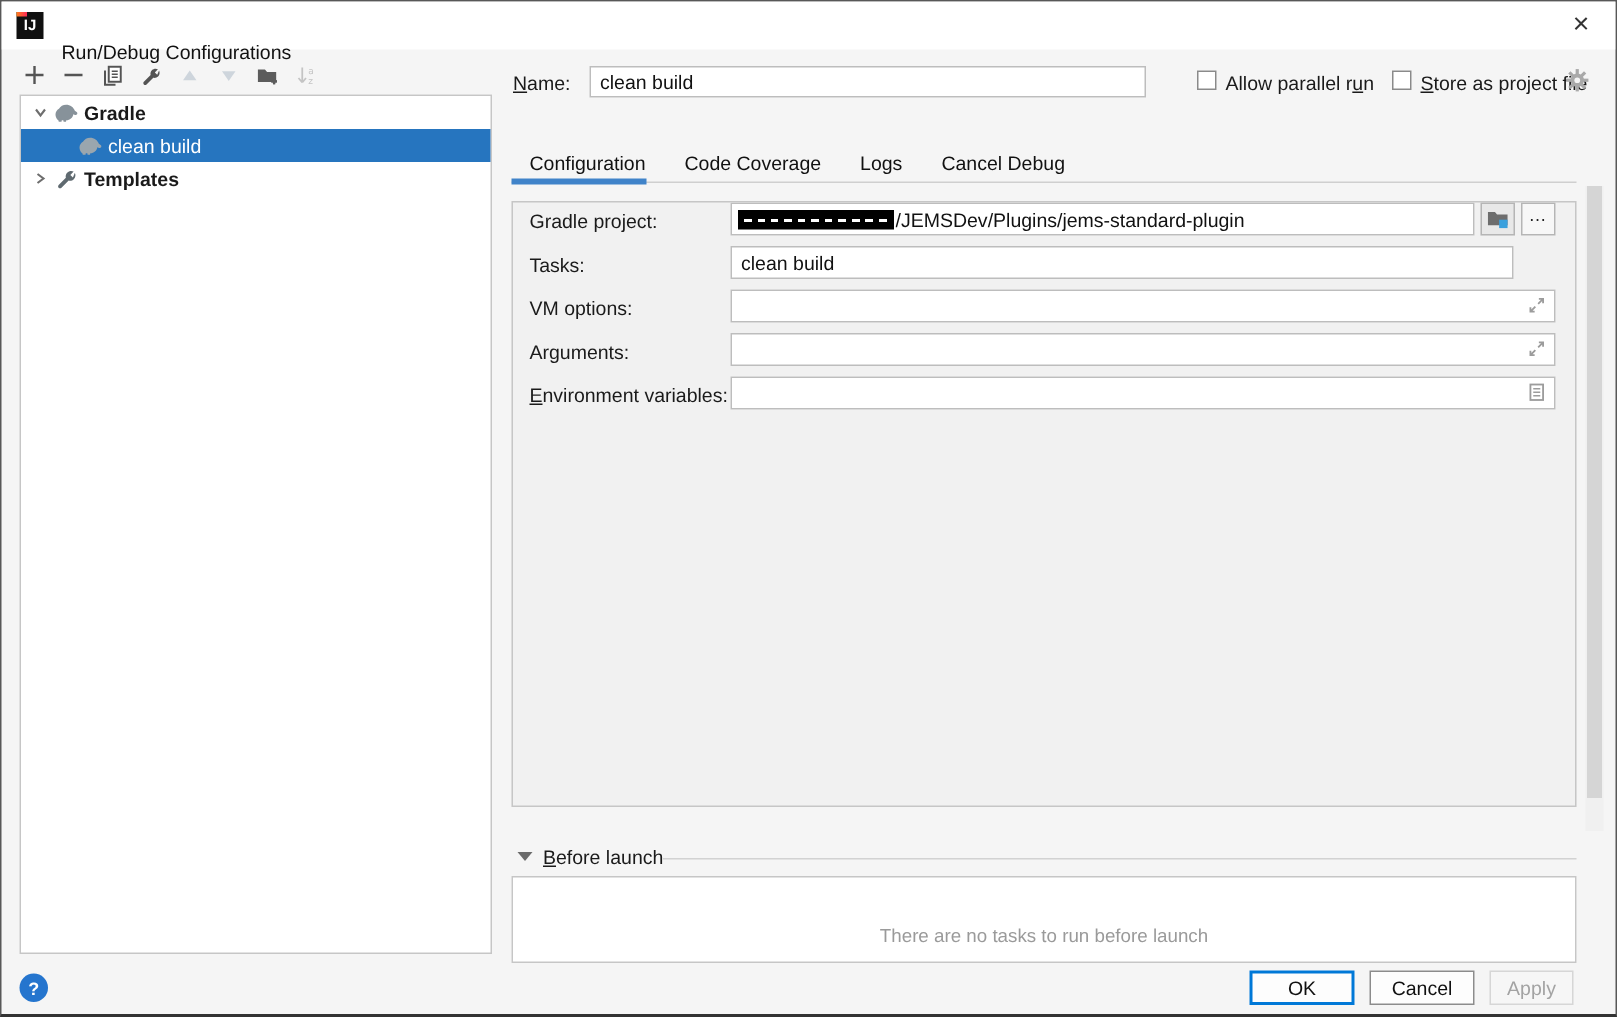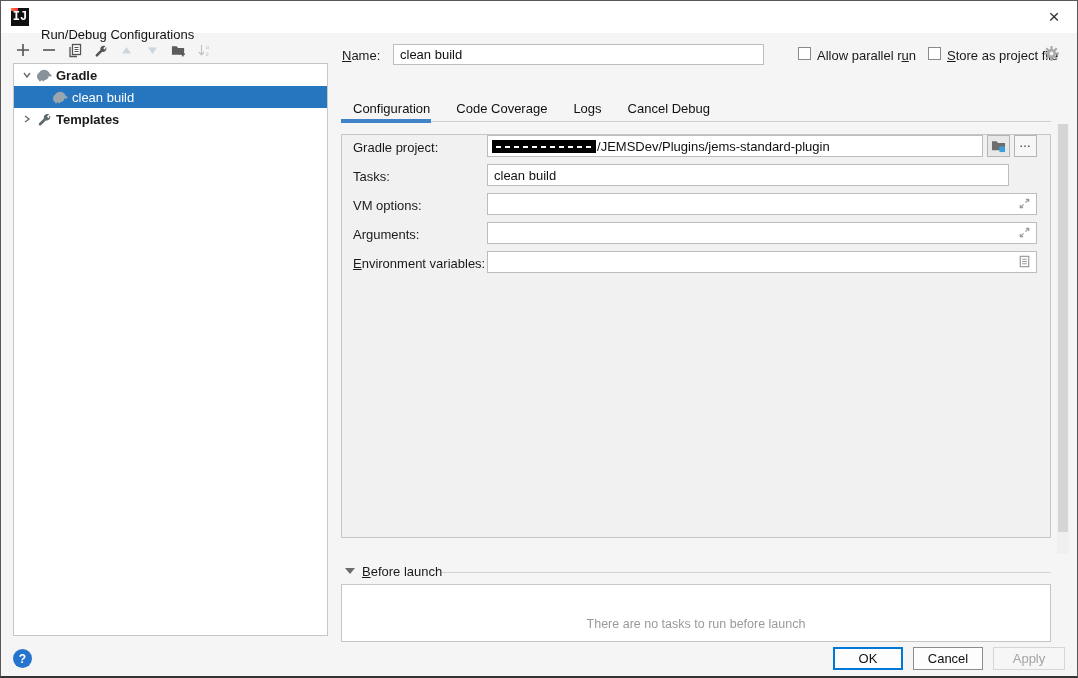--- a/index.html
+++ b/index.html
@@ -7,21 +7,21 @@
   .window{
     position:relative;width:1078px;height:678px;
     background:#f5f5f5;
     border:1px solid #585858;border-bottom:2px solid #333;
     font-family:"Liberation Sans","DejaVu Sans",sans-serif;
     font-size:13px;color:#1a1a1a;overflow:hidden;
   }
   
   .titlebar{position:absolute;left:0;top:0;right:0;height:32px;background:#ffffff;}
   .app-icon{position:absolute;left:10px;top:7px;width:18px;height:18px;background:#101010;
-    color:#fff;font-size:12px;font-weight:bold;display:flex;align-items:center;justify-content:center;letter-spacing:0;font-family:Liberation Mono, monospace;}
+    color:#fff;font-size:10px;font-weight:bold;display:flex;align-items:center;justify-content:center;letter-spacing:0;}
   .app-icon::before{content:"";position:absolute;left:0;top:0;width:7px;height:3px;
     background:linear-gradient(90deg,#fc801d,#fe2857);}
   .title-text{position:absolute;left:40px;top:26px;font-size:13px;color:#111;}
   .close-btn{position:absolute;right:0;top:0;width:46px;height:32px;display:flex;align-items:center;justify-content:center;
     font-size:19px;color:#333;cursor:default;}
   
   .toolbar{position:absolute;left:14px;top:39px;height:20px;display:flex;gap:11px;align-items:center;}
   .tb-icon{width:15px;height:15px;display:flex;align-items:center;justify-content:center;}
   .tb-icon.disabled{opacity:.45;}
   
@@ -74,21 +74,21 @@
   .bl-box{position:absolute;left:340px;top:583px;width:710px;height:58px;background:#fff;border:1px solid #c6c6c6;
     display:flex;align-items:flex-end;justify-content:center;padding-bottom:10px;}
   .bl-empty{color:#9a9a9a;font-size:12.5px;}
   
   .help-btn{position:absolute;left:12px;top:648px;width:19px;height:19px;border-radius:50%;background:#2575ce;
     color:#fff;font-size:12px;font-weight:bold;display:flex;align-items:center;justify-content:center;}
   .btn{position:absolute;top:646px;height:23px;display:flex;align-items:center;justify-content:center;
     font-size:13px;background:#fdfdfd;border:1px solid #8c8c8c;color:#111;}
   .btn-ok{left:832px;width:70px;border:2px solid #0078d7;}
   .btn-cancel{left:912px;width:70px;}
-  .btn-apply{left:992px;width:72px;border:1px solid #d6d6d6;color:#a3a3a3;background:#f6f6f6;}
+  .btn-apply{left:992px;width:56px;border:1px solid #d6d6d6;color:#a3a3a3;background:#f6f6f6;}
   svg{display:block;}
 </style>
 </head>
 <body>
 
 <div class="window">
 
   <div class="titlebar">
     <div class="app-icon">IJ</div>
     <div class="title-text">Run/Debug Configurations</div>

